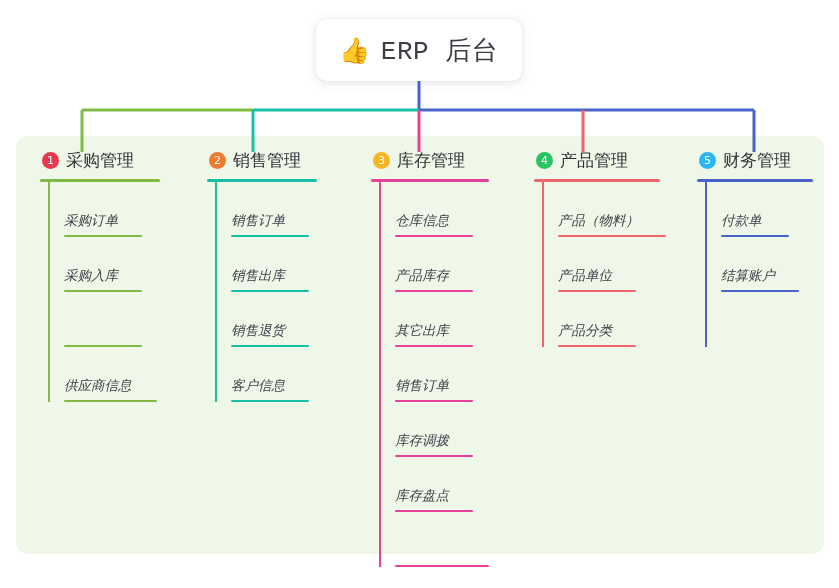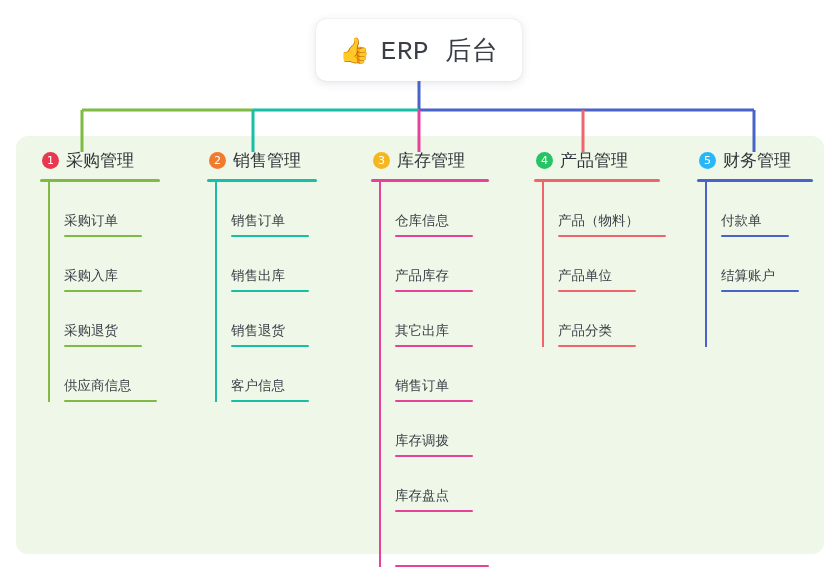--- a/index.html
+++ b/index.html
@@ -102,20 +102,21 @@
   .head-rule {
     height: 3px;
     border-radius: 2px;
     margin-top: 6px;
   }
 
   .items {
     position: relative;
     margin-top: 0;
     padding-left: 8px;
+    font-style: italic;
   }
   .spine {
     position: absolute;
     left: 8px;
     top: 0;
     width: 2px;
   }
   .item {
     position: relative;
     height: 55px;
@@ -171,21 +172,20 @@
           <div class="spine" style="background: rgb(127, 187, 66); height: 220px;"></div>
           <div class="item">
             <div class="item-label">采购订单</div>
             <div class="item-rule" style="background: rgb(127, 187, 66); width: 78px;"></div>
           </div>
           <div class="item">
             <div class="item-label">采购入库</div>
             <div class="item-rule" style="background: rgb(127, 187, 66); width: 78px;"></div>
           </div>
           <div class="item">
-            <div class="item-label">采购退货</div>
             <div class="item-rule" style="background: rgb(127, 187, 66); width: 78px;"></div>
           </div>
           <div class="item">
             <div class="item-label">供应商信息</div>
             <div class="item-rule" style="background: rgb(127, 187, 66); width: 93px;"></div>
           </div>
         </div>
       </div>
       <div class="column" style="left: 207px; width: 110px;">
         <div class="col-head">

